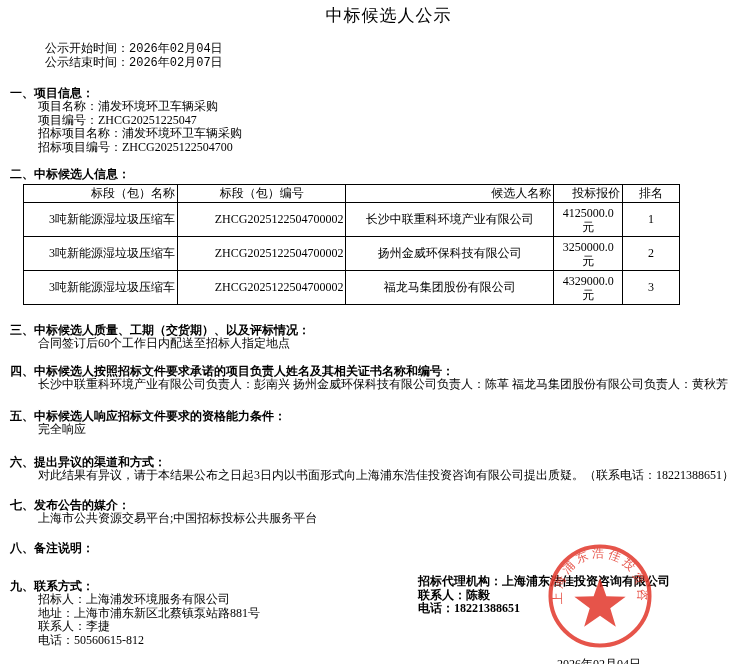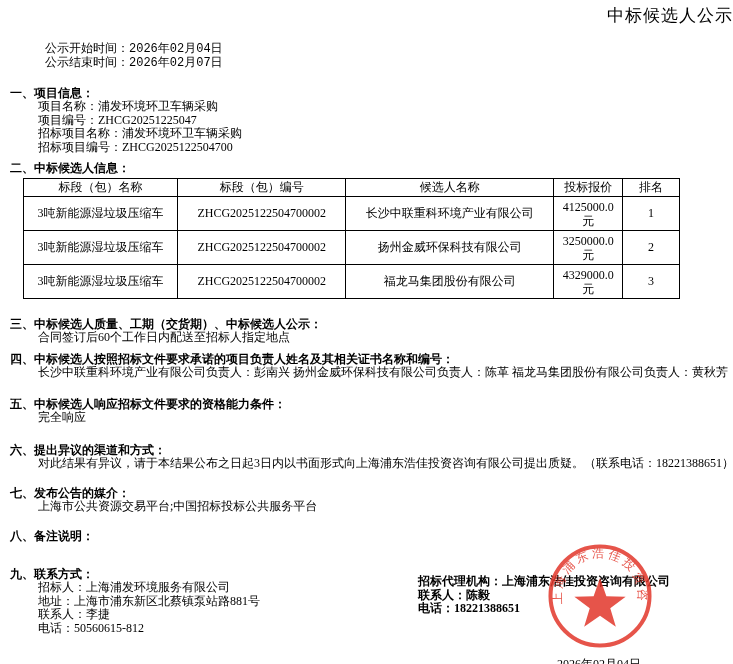--- a/index.html
+++ b/index.html
@@ -3,40 +3,40 @@
 <meta charset="utf-8">
 <style>
   html,body{margin:0;padding:0;background:#fff;}
   .page{
     position:relative;width:733px;height:664px;overflow:hidden;
     background:#fff;color:#000;
     font-family:"Liberation Serif","DejaVu Serif",serif;
     font-size:12px;
   }
   .title{
-    margin:0;padding-top:4px;text-align:right;
+    margin:0;padding-top:4px;text-align:center;
     font-size:17px;font-weight:normal;letter-spacing:1px;padding-left:44px;
   }
   .meta{margin:15px 0 0 45px;line-height:14px;font-family:Liberation Mono, monospace;}
   .meta div{white-space:nowrap;}
   .sec-heading{font-weight:bold;margin-left:10px;font-size:12px;line-height:14px;white-space:nowrap;}
-  .m18{margin-top:18px;} .m16{margin-top:16px;} .m13{margin-top:7px;}
+  .m18{margin-top:18px;} .m16{margin-top:16px;} .m13{margin-top:13px;}
   .m15{margin-top:15px;} .m11{margin-top:11px;}
   .sec-content{margin-left:38px;line-height:13.5px;white-space:nowrap;}
   .sec-content.empty{height:13.5px;}
   
   table.bid{border-collapse:collapse;margin:3px 0 0 23px;table-layout:fixed;width:657px;}
   table.bid th,table.bid td{
     border:1px solid #000;font-weight:normal;font-size:12px;
     padding:0 2px;overflow:hidden;
   }
   table.bid th{height:17px;}
   table.bid td{height:33px;vertical-align:middle;}
   .c1{width:152px;} .c2{width:166px;} .c3{width:205px;} .c4{width:68px;} .c5{width:56px;}
-  .al{text-align:center;padding-left:8px;} .ac{text-align:center;}
+  .al{text-align:right;padding-left:8px;} .ac{text-align:center;}
   .price-cell{text-align:center;line-height:14px;}
   
   .contacts-left{margin-left:38px;line-height:13.5px;white-space:nowrap;}
   .contacts-right{
     position:absolute;left:418px;top:575px;
     line-height:13.5px;white-space:nowrap;font-weight:bold;
   }
   .date-line{position:absolute;left:557px;top:656px;white-space:nowrap;}
   
   .stamp{
@@ -107,21 +107,21 @@
       <td class="ac">福龙马集团股份有限公司</td>
       <td class="price-cell">
         <div>4329000.0</div>
         <div>元</div>
       </td>
       <td class="ac">3</td>
     </tr>
   </tbody>
     </table>
 
-  <div class="sec-heading m18">三、中标候选人质量、工期（交货期）、中标候选人公示：</div>
+  <div class="sec-heading m18">三、中标候选人质量、工期（交货期）、以及评标情况：</div>
   <div class="sec-content">合同签订后60个工作日内配送至招标人指定地点</div>
 
   <div class="sec-heading m13">四、中标候选人按照招标文件要求承诺的项目负责人姓名及其相关证书名称和编号：</div>
   <div class="sec-content">长沙中联重科环境产业有限公司负责人：彭南兴 扬州金威环保科技有限公司负责人：陈革 福龙马集团股份有限公司负责人：黄秋芳</div>
 
   <div class="sec-heading m18">五、中标候选人响应招标文件要求的资格能力条件：</div>
   <div class="sec-content">完全响应</div>
 
   <div class="sec-heading m18">六、提出异议的渠道和方式：</div>
   <div class="sec-content">对此结果有异议，请于本结果公布之日起3日内以书面形式向上海浦东浩佳投资咨询有限公司提出质疑。（联系电话：18221388651）</div>

